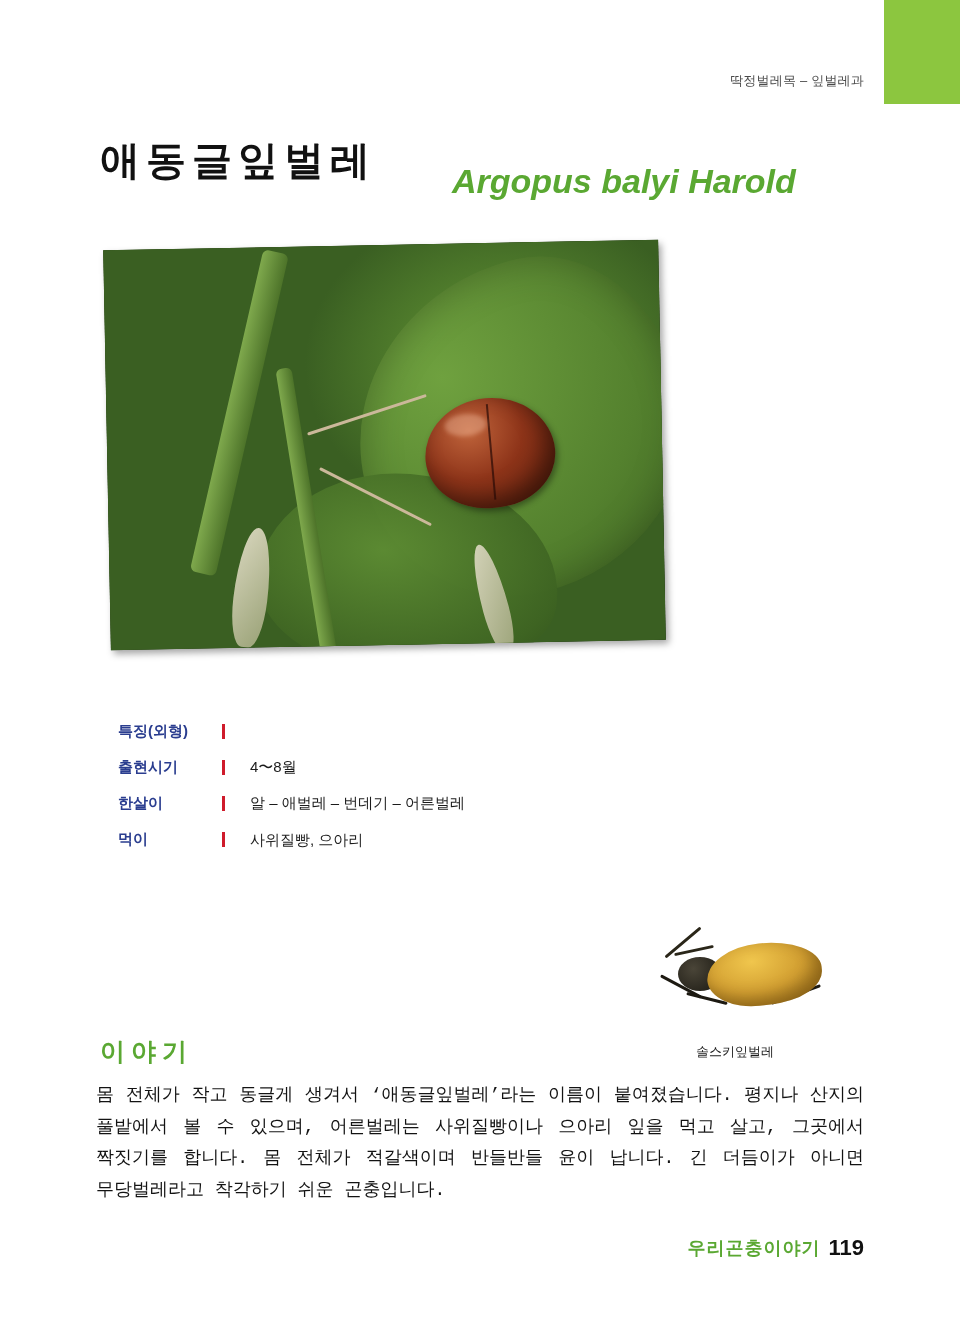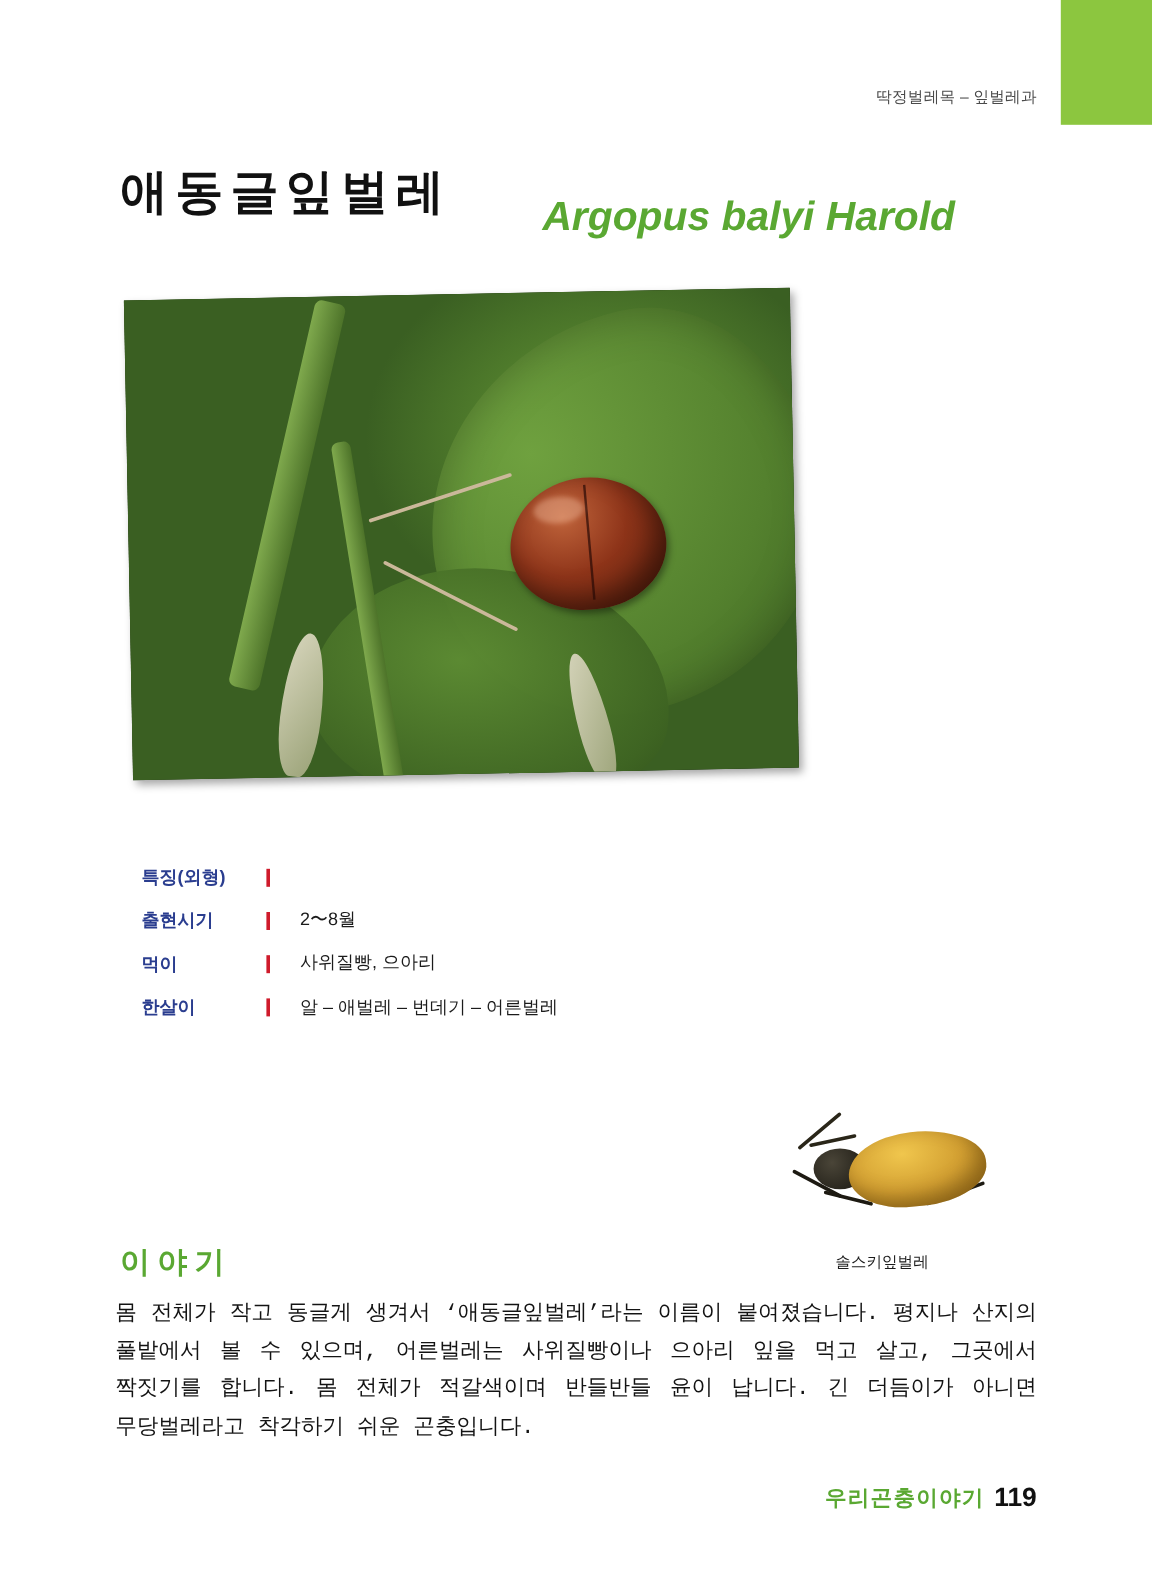--- a/index.html
+++ b/index.html
@@ -328,31 +328,31 @@
 </div>
 
 <div class="specs">
   <div class="spec-row">
     <div class="spec-label">특징(외형)</div>
     <div class="spec-bar"></div>
   </div>
   <div class="spec-row">
     <div class="spec-label">출현시기</div>
     <div class="spec-bar"></div>
-    <div class="spec-value">2〜8월</div>
+    <div class="spec-value">4〜8월</div>
+  </div>
+  <div class="spec-row">
+    <div class="spec-label">한살이</div>
+    <div class="spec-bar"></div>
+    <div class="spec-value">알 – 애벌레 – 번데기 – 어른벌레</div>
   </div>
   <div class="spec-row">
     <div class="spec-label">먹이</div>
     <div class="spec-bar"></div>
     <div class="spec-value">사위질빵, 으아리</div>
-  </div>
-  <div class="spec-row">
-    <div class="spec-label">한살이</div>
-    <div class="spec-bar"></div>
-    <div class="spec-value">알 – 애벌레 – 번데기 – 어른벌레</div>
   </div>
 </div>
 
 <div class="photo2-wrap">
   <div class="beetle2">
     <div class="b2-ant b2-a1"></div>
     <div class="b2-ant b2-a2"></div>
     <div class="b2-leg b2-l1"></div>
     <div class="b2-leg b2-l2"></div>
     <div class="b2-leg b2-l3"></div>

